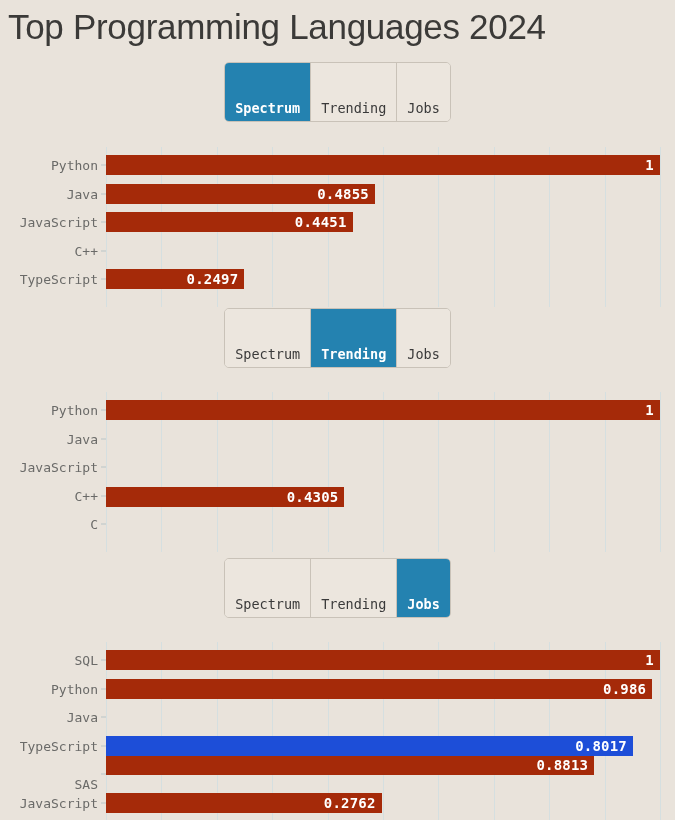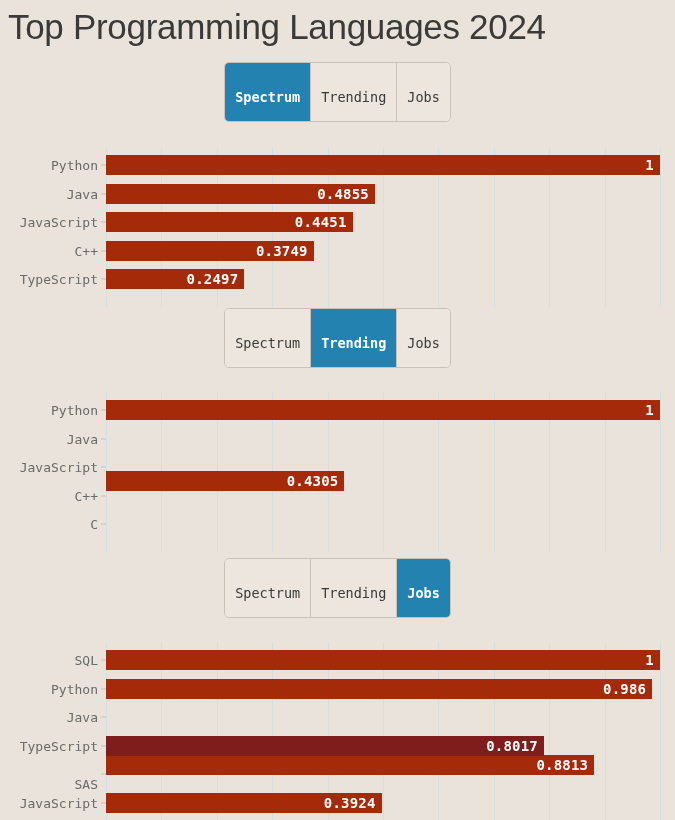--- a/index.html
+++ b/index.html
@@ -37,21 +37,21 @@
     display: flex;
     border: 1px solid #c9c2b8;
     border-radius: 5px;
     overflow: hidden;
     background: #ece6de;
   }
   .tab {
     font-family: "DejaVu Sans Mono", monospace;
     font-size: 13.5px;
     color: #3a3a3a;
-    padding: 5px 10px;
+    padding: 16px 10px;
     height: 58px;
     line-height: 58px;
     background: #ece6de;
     border-right: 1px solid #c9c2b8;
     white-space: nowrap;
     text-align: center;
     box-sizing: border-box;
   }
   .tab:last-child { border-right: none; }
   .tab.active {
@@ -177,25 +177,20 @@
           <div class="row" style="top: 36.6px; height: 20px;">
             <div class="bar" style="width: 268.967px; background: rgb(165, 42, 9);">
               <span class="bar-value">0.4855</span>
             </div>
           </div>
           <div class="row" style="top: 65.2px; height: 20px;">
             <div class="bar" style="width: 246.585px; background: rgb(165, 42, 9);">
               <span class="bar-value">0.4451</span>
             </div>
           </div>
-          <div class="row" style="top: 93.8px; height: 20px;">
-            <div class="bar" style="width: 207.695px; background: rgb(165, 42, 9);">
-              <span class="bar-value">0.3749</span>
-            </div>
-          </div>
           <div class="row" style="top: 122.4px; height: 20px;">
             <div class="bar" style="width: 138.334px; background: rgb(165, 42, 9);">
               <span class="bar-value">0.2497</span>
             </div>
           </div>
         </div>
       </div>
       <div class="axis-labels">
         <div class="axis-label" style="top: 18px;">Python</div>
         <div class="tickmark" style="top: 18px;"></div>
@@ -230,21 +225,21 @@
           <div class="gridline" style="left: 443px;"></div>
           <div class="gridline" style="left: 499px;"></div>
           <div class="gridline" style="left: 554px;"></div>
         </div>
         <div class="rows">
           <div class="row" style="top: 8px; height: 20px;">
             <div class="bar" style="width: 554px; background: rgb(165, 42, 9);">
               <span class="bar-value">1</span>
             </div>
           </div>
-          <div class="row" style="top: 79px; height: 20px; align-items: flex-end;">
+          <div class="row" style="top: 95px; height: 20px; align-items: flex-end;">
             <div class="bar" style="width: 238.497px; background: rgb(165, 42, 9);">
               <span class="bar-value">0.4305</span>
             </div>
           </div>
         </div>
       </div>
       <div class="axis-labels">
         <div class="axis-label" style="top: 18px;">Python</div>
         <div class="tickmark" style="top: 18px;"></div>
         <div class="axis-label" style="top: 46.6px;">Java</div>
@@ -289,27 +284,27 @@
             <div class="bar" style="width: 546.244px; background: rgb(165, 42, 9); text-align: right;">
               <span class="bar-value">0.986</span>
             </div>
           </div>
           <div class="row" style="top: 65.2px; height: 20px; margin-top: 48px;">
             <div class="bar" style="width: 488.24px; background: rgb(165, 42, 9);">
               <span class="bar-value">0.8813</span>
             </div>
           </div>
           <div class="row" style="top: 93.8px; height: 20px;">
-            <div class="bar" style="width: 438px; background: #7f1d1d;">
+            <div class="bar" style="width: 527px; background: #1d4ed8;">
               <span class="bar-value">0.8017</span>
             </div>
           </div>
           <div class="row" style="top: 151px; height: 20px;">
             <div class="bar" style="width: 275.615px; background: rgb(165, 42, 9);">
-              <span class="bar-value">0.3924</span>
+              <span class="bar-value">0.2762</span>
             </div>
           </div>
         </div>
       </div>
       <div class="axis-labels">
         <div class="axis-label" style="top: 18px;">SQL</div>
         <div class="tickmark" style="top: 18px;"></div>
         <div class="axis-label" style="top: 46.6px;">Python</div>
         <div class="tickmark" style="top: 46.6px;"></div>
         <div class="axis-label" style="top: 75.2px;">Java</div>

